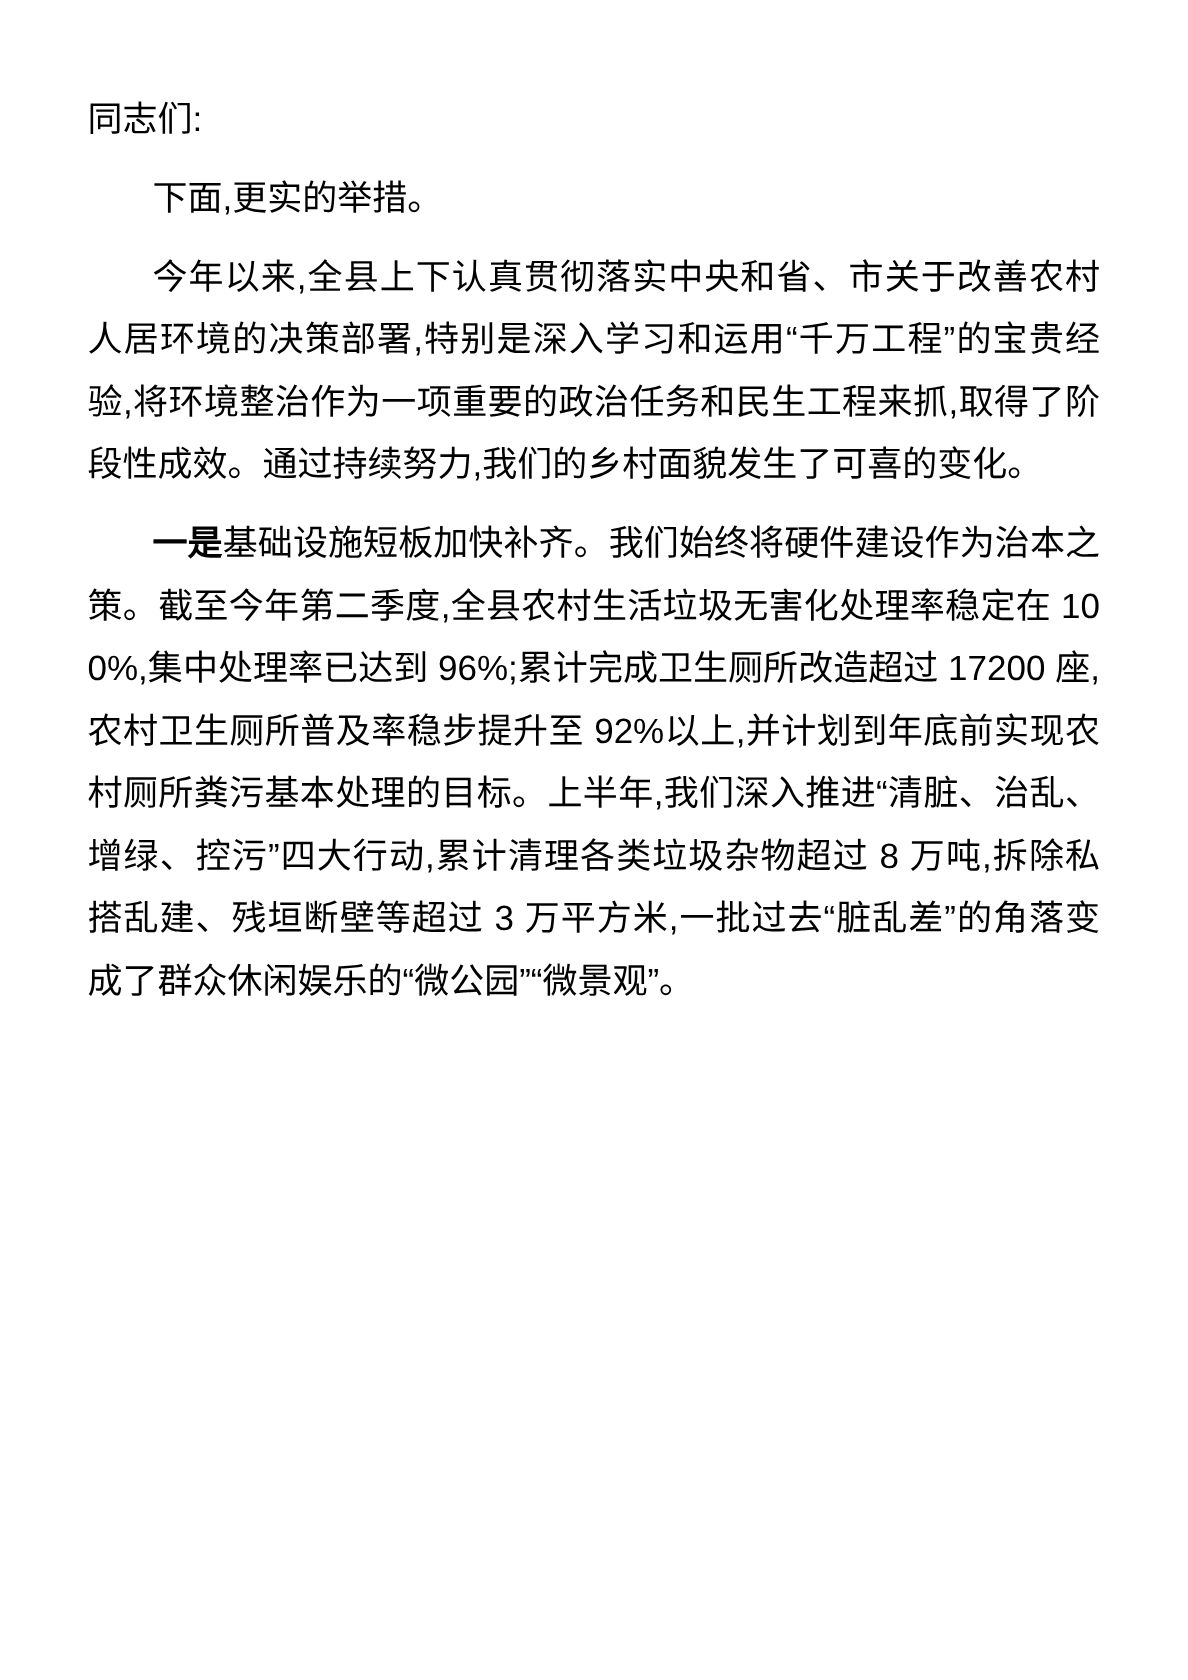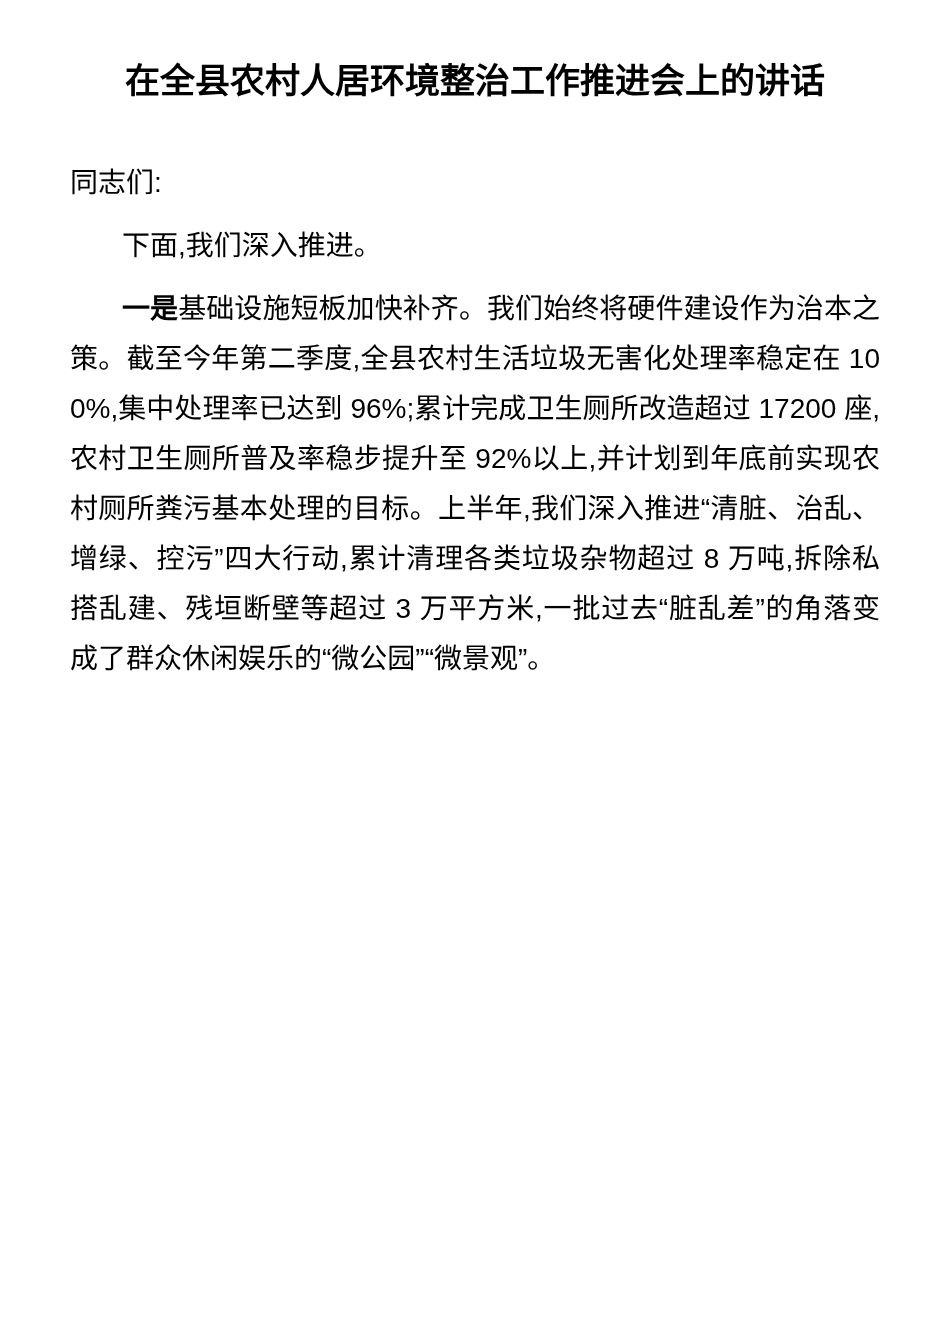--- a/index.html
+++ b/index.html
@@ -38,19 +38,19 @@
     text-indent: 0;
   }
   .doc-body .bold {
     font-weight: 700;
   }
 </style>
 </head>
 <body>
 
 <div class="page">
-  <h1 class="doc-title">在全县农村人居环境整治工作推进会上的讲话</h1>
   <div class="doc-body" id="doc-body">
       <p class="no-indent"><span>同志们:</span></p>
-      <p><span>下面,我们深入推进。</span></p>
+      <p><span>下面,更实的举措。</span></p>
+      <p><span>今年以来,全县上下认真贯彻落实中央和省、市关于改善农村人居环境的决策部署,特别是深入学习和运用“千万工程”的宝贵经验,将环境整治作为一项重要的政治任务和民生工程来抓,取得了阶段性成效。通过持续努力,我们的乡村面貌发生了可喜的变化。</span></p>
       <p><span class="bold">一是</span><span>基础设施短板加快补齐。我们始终将硬件建设作为治本之策。截至今年第二季度,全县农村生活垃圾无害化处理率稳定在 100%,集中处理率已达到 96%;累计完成卫生厕所改造超过 17200 座,农村卫生厕所普及率稳步提升至 92%以上,并计划到年底前实现农村厕所粪污基本处理的目标。上半年,我们深入推进“清脏、治乱、增绿、控污”四大行动,累计清理各类垃圾杂物超过 8 万吨,拆除私搭乱建、残垣断壁等超过 3 万平方米,一批过去“脏乱差”的角落变成了群众休闲娱乐的“微公园”“微景观”。</span></p>
     </div>
 </div>
 
 </body></html>

